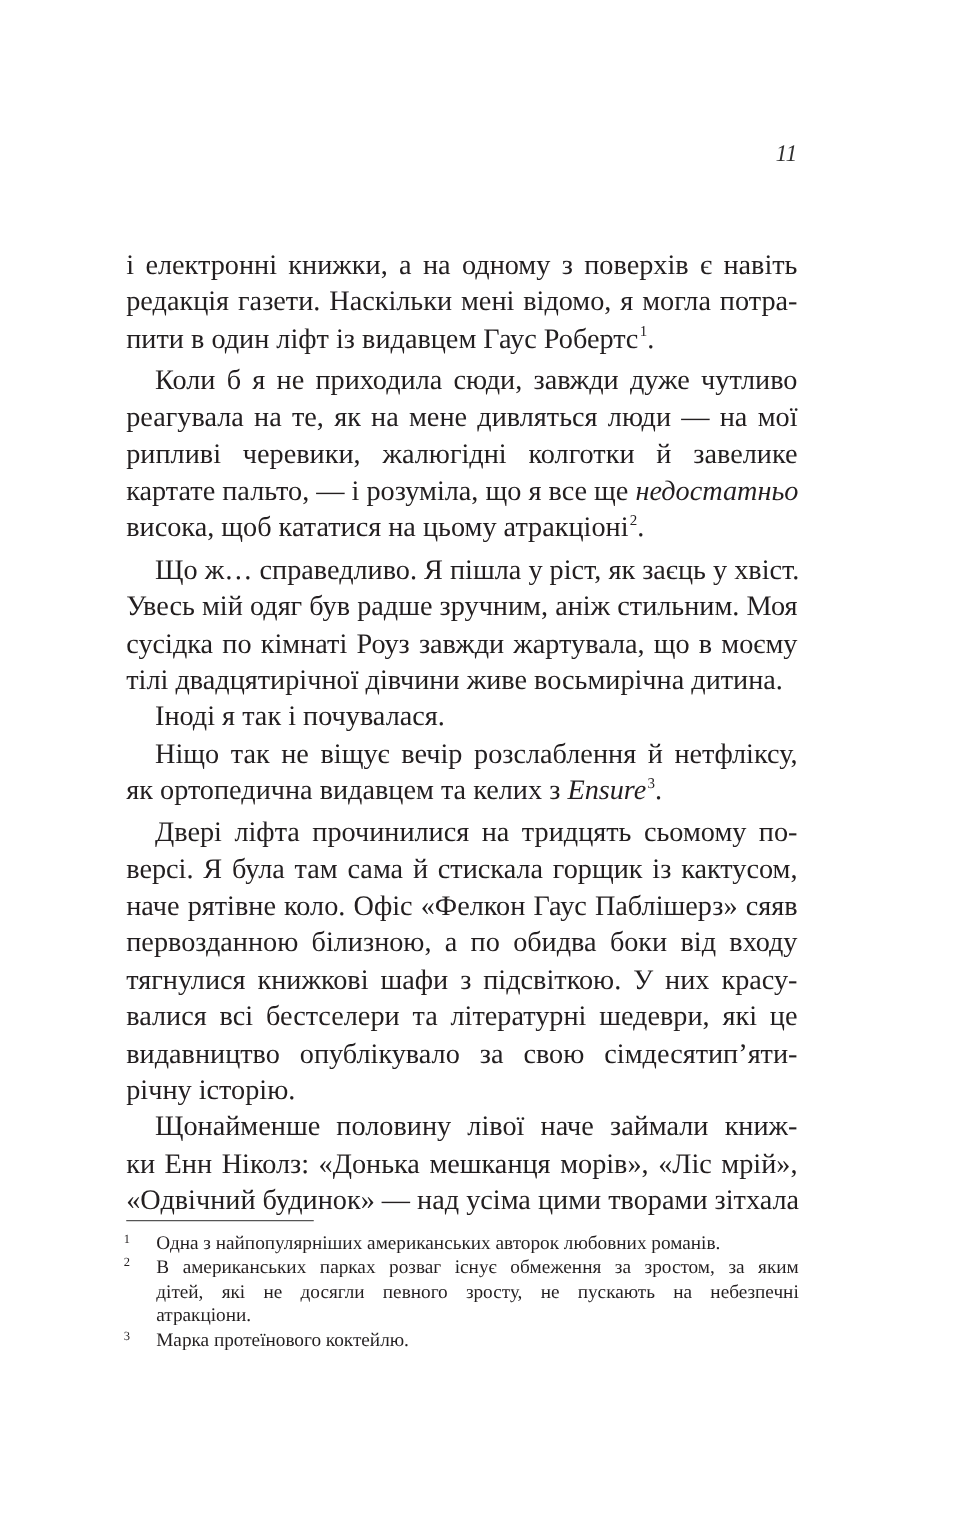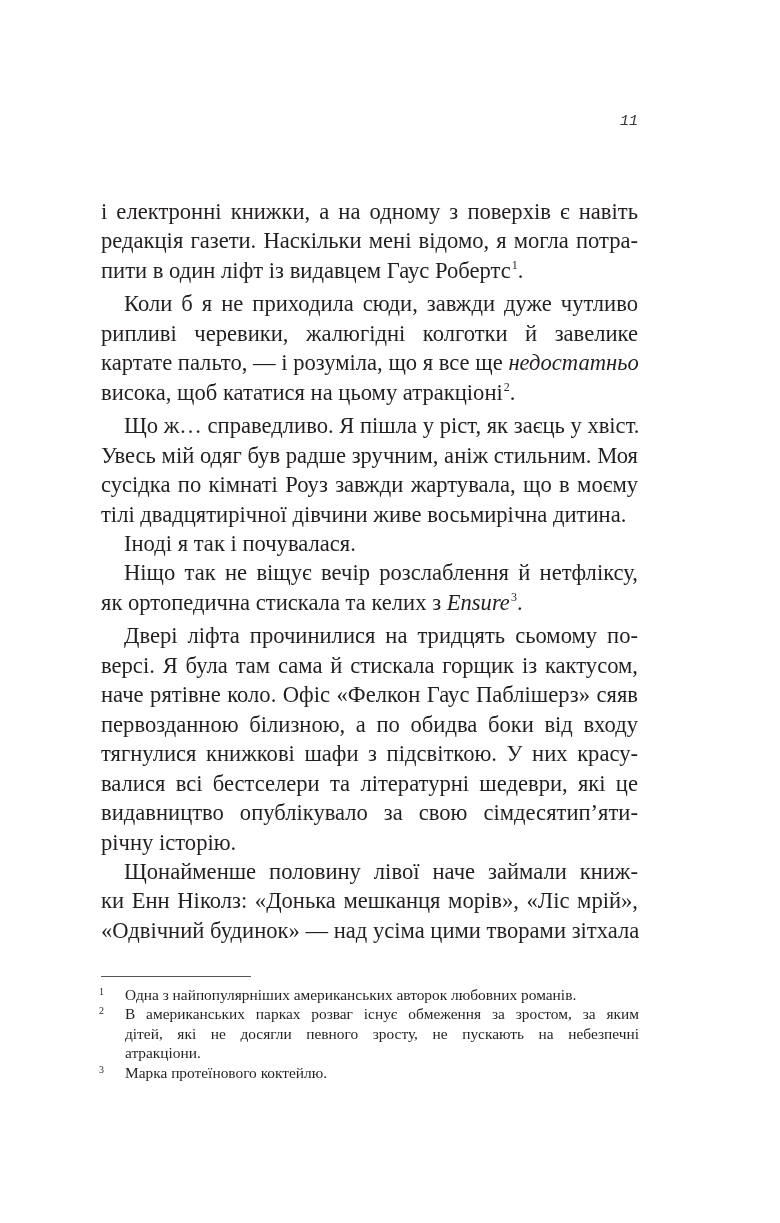--- a/index.html
+++ b/index.html
@@ -3,22 +3,22 @@
   <meta charset="utf-8">
   <style>
     html, body { margin: 0; padding: 0; background: #ffffff; }
     body {
       width: 780px; height: 1223px; position: relative; overflow: hidden;
       font-family: "DejaVu Serif", "Liberation Serif", serif;
       color: #231f20;
     }
     .page-number {
       position: absolute; top: 113px; left: 610px; width: 28px; text-align: right;
-      font-family: Liberation Mono, monospace;
-      font-style: italic; font-size: 15px; color: #333;
+      font-family: Liberation Serif, serif;
+      font-style: italic; font-size: 19px; color: #333;
     }
     .body-text {
       position: absolute; top: 161px; left: 101px; width: 537px;
       font-family: "Liberation Serif", "DejaVu Serif", serif;
       font-size: 22.6px; line-height: 29.45px; margin-top: 36px;
     }
     .line {
       display: block; white-space: nowrap;
       text-align: justify; text-align-last: justify;
     }
@@ -46,33 +46,34 @@
 
 <div class="page-number">11</div>
 
 <div class="body-text">
 
   <span class="line">і електронні книжки, а на одному з поверхів є навіть</span>
   <span class="line">редакція газети. Наскільки мені відомо, я могла потра-</span>
   <span class="line last"><span>пити в один ліфт із видавцем Гаус Робертс</span><sup class="fnref">1</sup><span>.</span></span>
 
   <span class="line indent">Коли б я не приходила сюди, завжди дуже чутливо</span>
+  <span class="line">реагувала на те, як на мене дивляться люди — на мої</span>
   <span class="line">рипливі черевики, жалюгідні колготки й завелике</span>
   <span class="line"><span>картате пальто, — і розуміла, що я все ще </span><em>недостатньо</em></span>
   <span class="line last"><span>висока, щоб кататися на цьому атракціоні</span><sup class="fnref">2</sup><span>.</span></span>
 
   <span class="line indent">Що ж… справедливо. Я пішла у ріст, як заєць у хвіст.</span>
   <span class="line">Увесь мій одяг був радше зручним, аніж стильним. Моя</span>
   <span class="line">сусідка по кімнаті Роуз завжди жартувала, що в моєму</span>
   <span class="line last">тілі двадцятирічної дівчини живе восьмирічна дитина.</span>
 
   <span class="line indent last">Іноді я так і почувалася.</span>
 
   <span class="line indent">Ніщо так не віщує вечір розслаблення й нетфліксу,</span>
-  <span class="line last"><span>як ортопедична стискала та келих з </span><em>Ensure</em><sup class="fnref">3</sup><span>.</span></span>
+  <span class="line last"><span>як ортопедична видавцем та келих з </span><em>Ensure</em><sup class="fnref">3</sup><span>.</span></span>
 
   <span class="line indent">Двері ліфта прочинилися на тридцять сьомому по-</span>
   <span class="line">версі. Я була там сама й стискала горщик із кактусом,</span>
   <span class="line">наче рятівне коло. Офіс «Фелкон Гаус Паблішерз» сяяв</span>
   <span class="line">первозданною білизною, а по обидва боки від входу</span>
   <span class="line">тягнулися книжкові шафи з підсвіткою. У них красу-</span>
   <span class="line">валися всі бестселери та літературні шедеври, які це</span>
   <span class="line">видавництво опублікувало за свою сімдесятип’яти-</span>
   <span class="line last">річну історію.</span>
 

